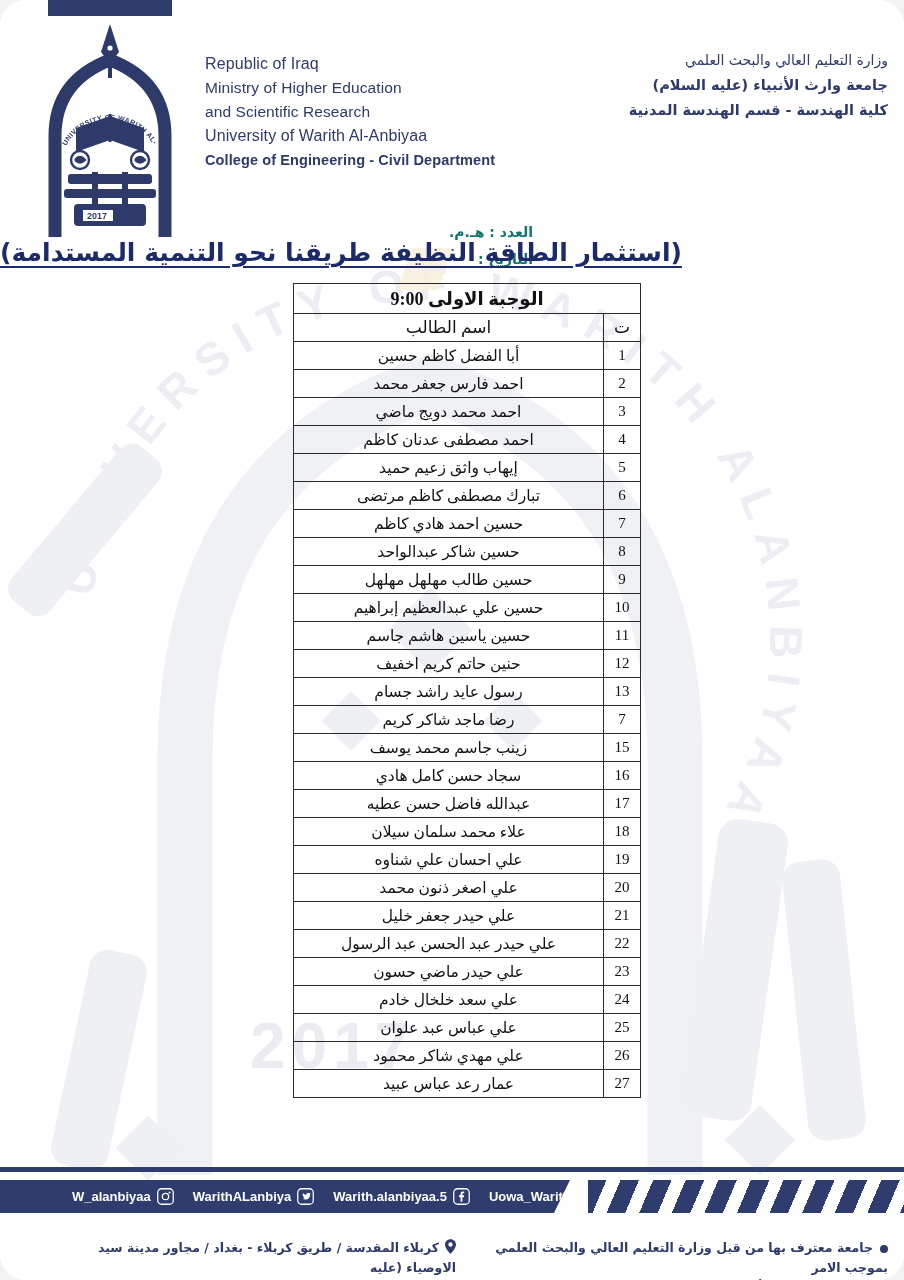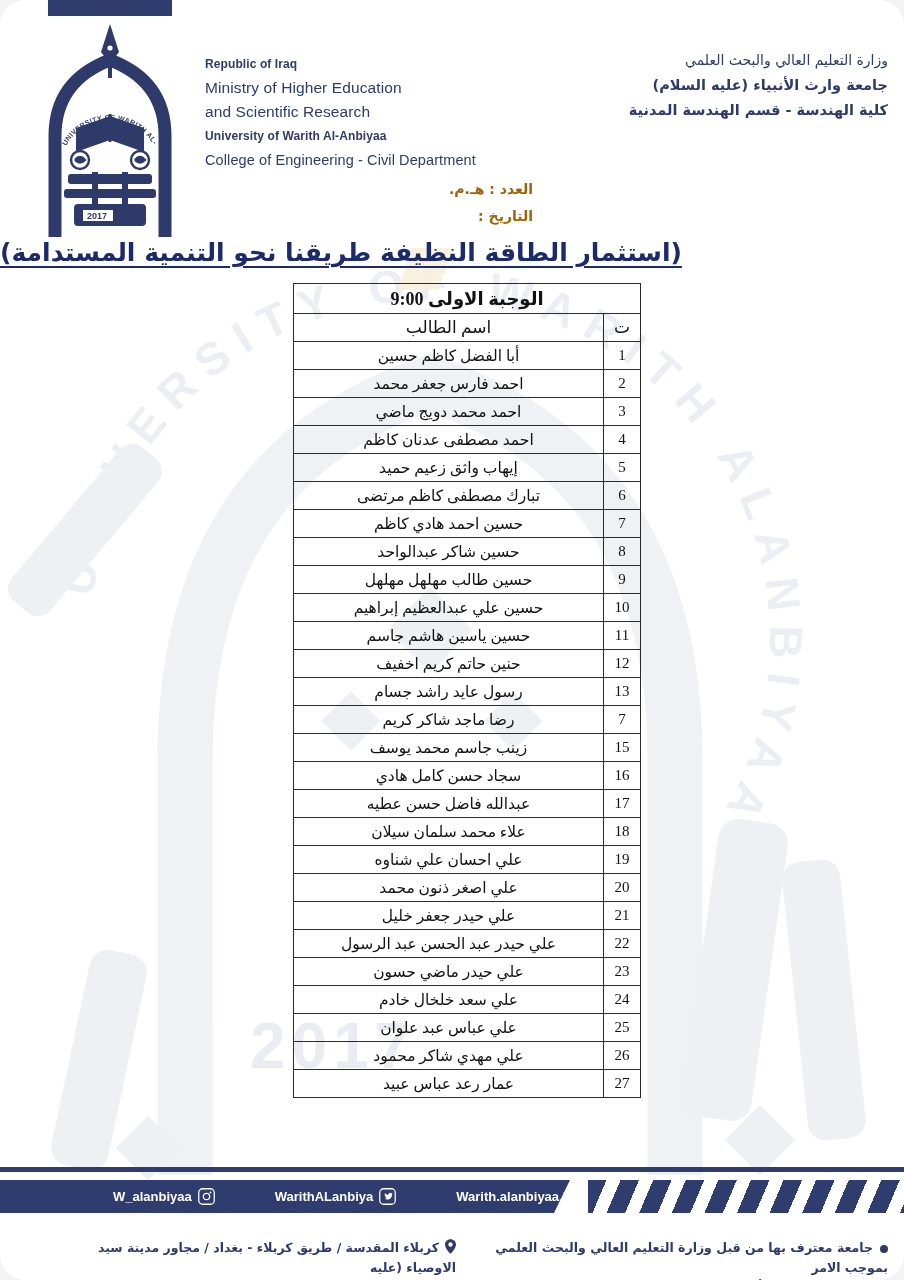--- a/index.html
+++ b/index.html
@@ -9,26 +9,26 @@
     overflow:hidden; border-radius:26px; margin:0 auto;
   }
   .layer { position:absolute; z-index:2; }
   
   .wm { position:absolute; inset:0; z-index:1; pointer-events:none; }
   
   .top-tab { left:48px; top:0; width:124px; height:16px; background:#2e3c6e; }
   .logo-box { left:40px; top:24px; width:140px; height:212px; }
   .en-block { left:205px; top:52px; color:#2d3a6b; font-family:"Liberation Sans","DejaVu Sans",sans-serif; }
   .en-block div { line-height:24px; font-size:15.5px; letter-spacing:.1px; }
-  .en-block .b { font-weight:bold; font-size:12px; }
-  .en-block .s { font-weight:normal; font-size:14.5px; }
+  .en-block .b { font-weight:normal; font-size:16px; }
+  .en-block .s { font-weight:bold; font-size:14.5px; }
   .ar-block { right:16px; top:48px; direction:rtl; text-align:right; color:#2d3a6b; }
   .ar-block div { line-height:25px; font-size:14px; }
   .ar-block .b { font-weight:bold; font-size:14.5px;margin-left:14px; }
-  .num-line, .date-line { right:371px; direction:rtl; color:#a16207; font-size:14px; font-weight:bold; }
+  .num-line, .date-line { right:371px; direction:rtl; color:#0f766e; font-size:14px; font-weight:bold;margin-top:43px; }
   .num-line { top:181px; }
   .date-line { top:208px; }
   .num-line strong { font-weight:bold; }
   .slogan {
     left:0; right:0; top:238px; text-align:left; direction:rtl;
     color:#1b2a6b; font-size:25px; font-weight:bold;
     text-decoration:underline; text-underline-offset:5px; text-decoration-thickness:2px;
   }
   
   .tbl-wrap { left:293px; top:283px; width:348px; }
@@ -46,21 +46,21 @@
   .social-solid {
     position:absolute; left:0; top:0; width:570px; height:33px; background:#2e3c6e;
     clip-path:polygon(0 0, 100% 0, calc(100% - 16px) 100%, 0 100%);
     display:flex; align-items:center; padding-left:72px; gap:19px;
   }
   .social-stripes {
     position:absolute; right:0; top:0; width:316px; height:33px;
     background:repeating-linear-gradient(113deg, #2e3c6e 0 17px, #ffffff 17px 30px);
   }
   .handle { display:flex; align-items:center; gap:6px; color:#ffffff;
-    font-family:"Liberation Sans","DejaVu Sans",sans-serif; font-size:13px; font-weight:bold;margin-left:41px; }
+    font-family:"Liberation Sans","DejaVu Sans",sans-serif; font-size:13px; font-weight:bold; }
   .handle .icon { display:inline-flex; }
   
   .foot-right { right:16px; top:1238px; width:430px; direction:rtl; text-align:right;
     color:#2d3a6b; font-size:12.5px; font-weight:bold; line-height:20px; }
   .foot-left { left:56px; top:1238px; width:400px; direction:rtl;
     color:#2d3a6b; font-size:12.5px; font-weight:bold; line-height:20px; }
   .foot-left .l1 { text-align:right; }
   .foot-left .l2 { text-align:center; }
   .bullet { display:inline-block; width:8px; height:8px; border-radius:50%;
     background:#2d3a6b; margin-left:7px; vertical-align:middle; }

